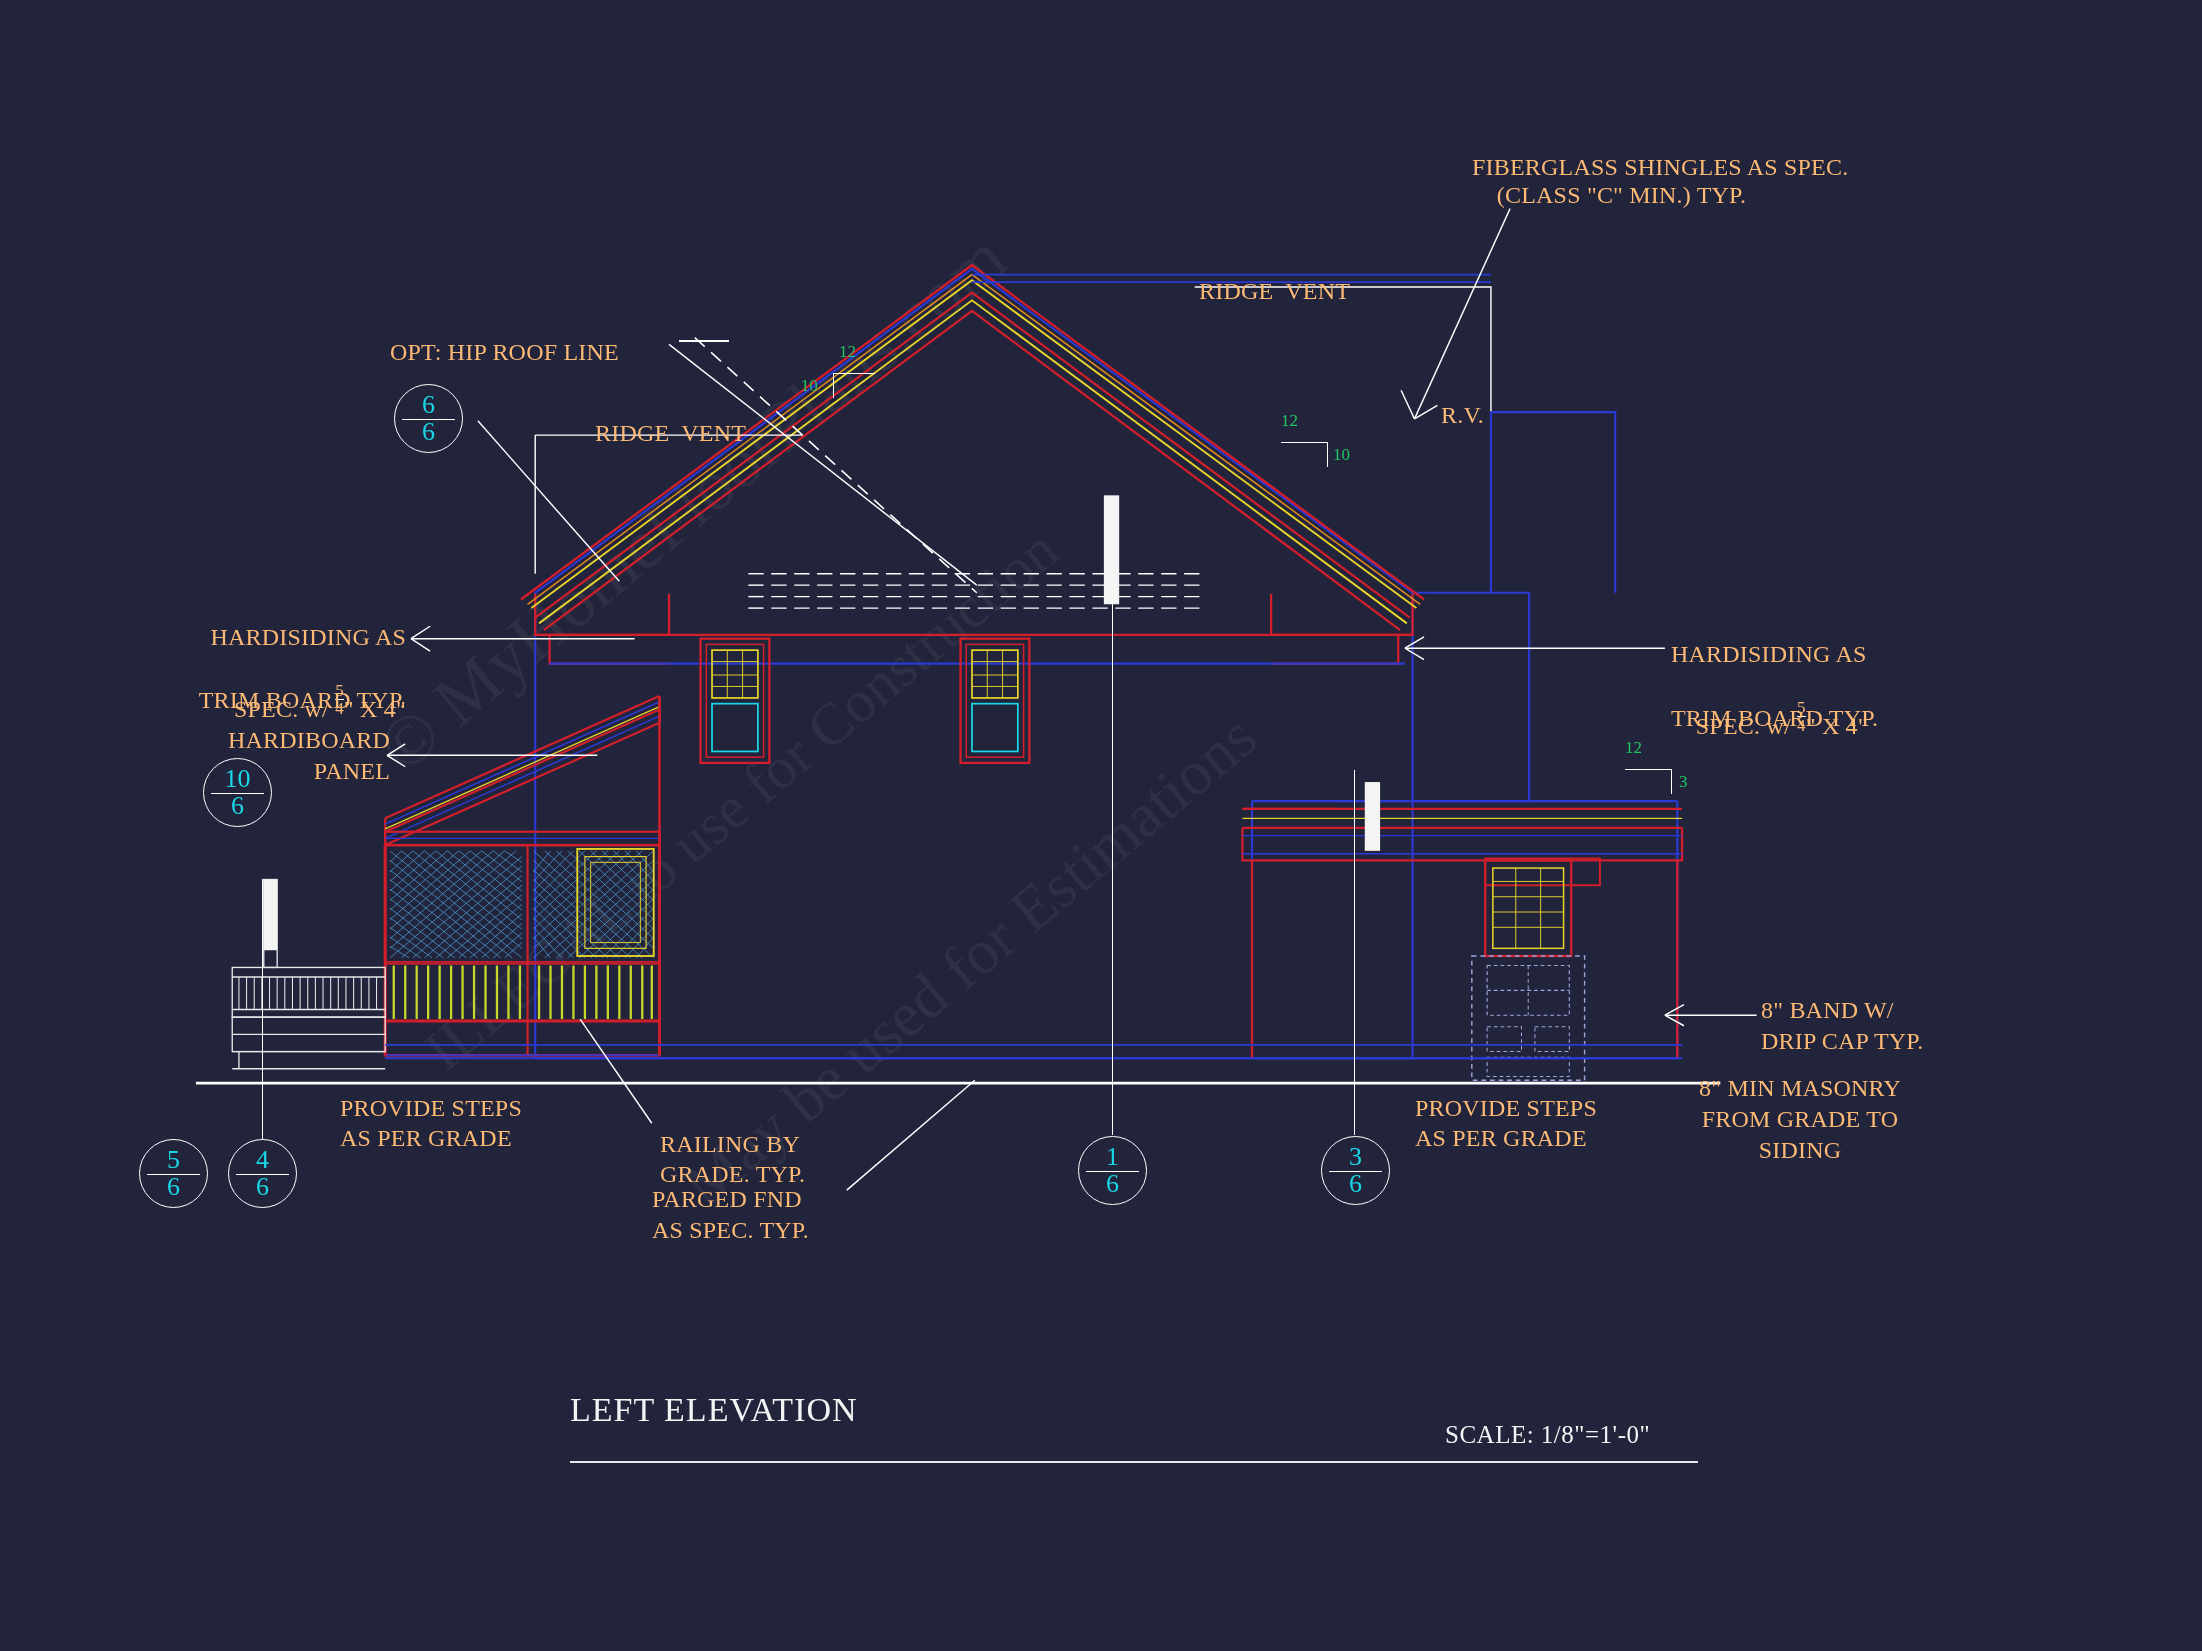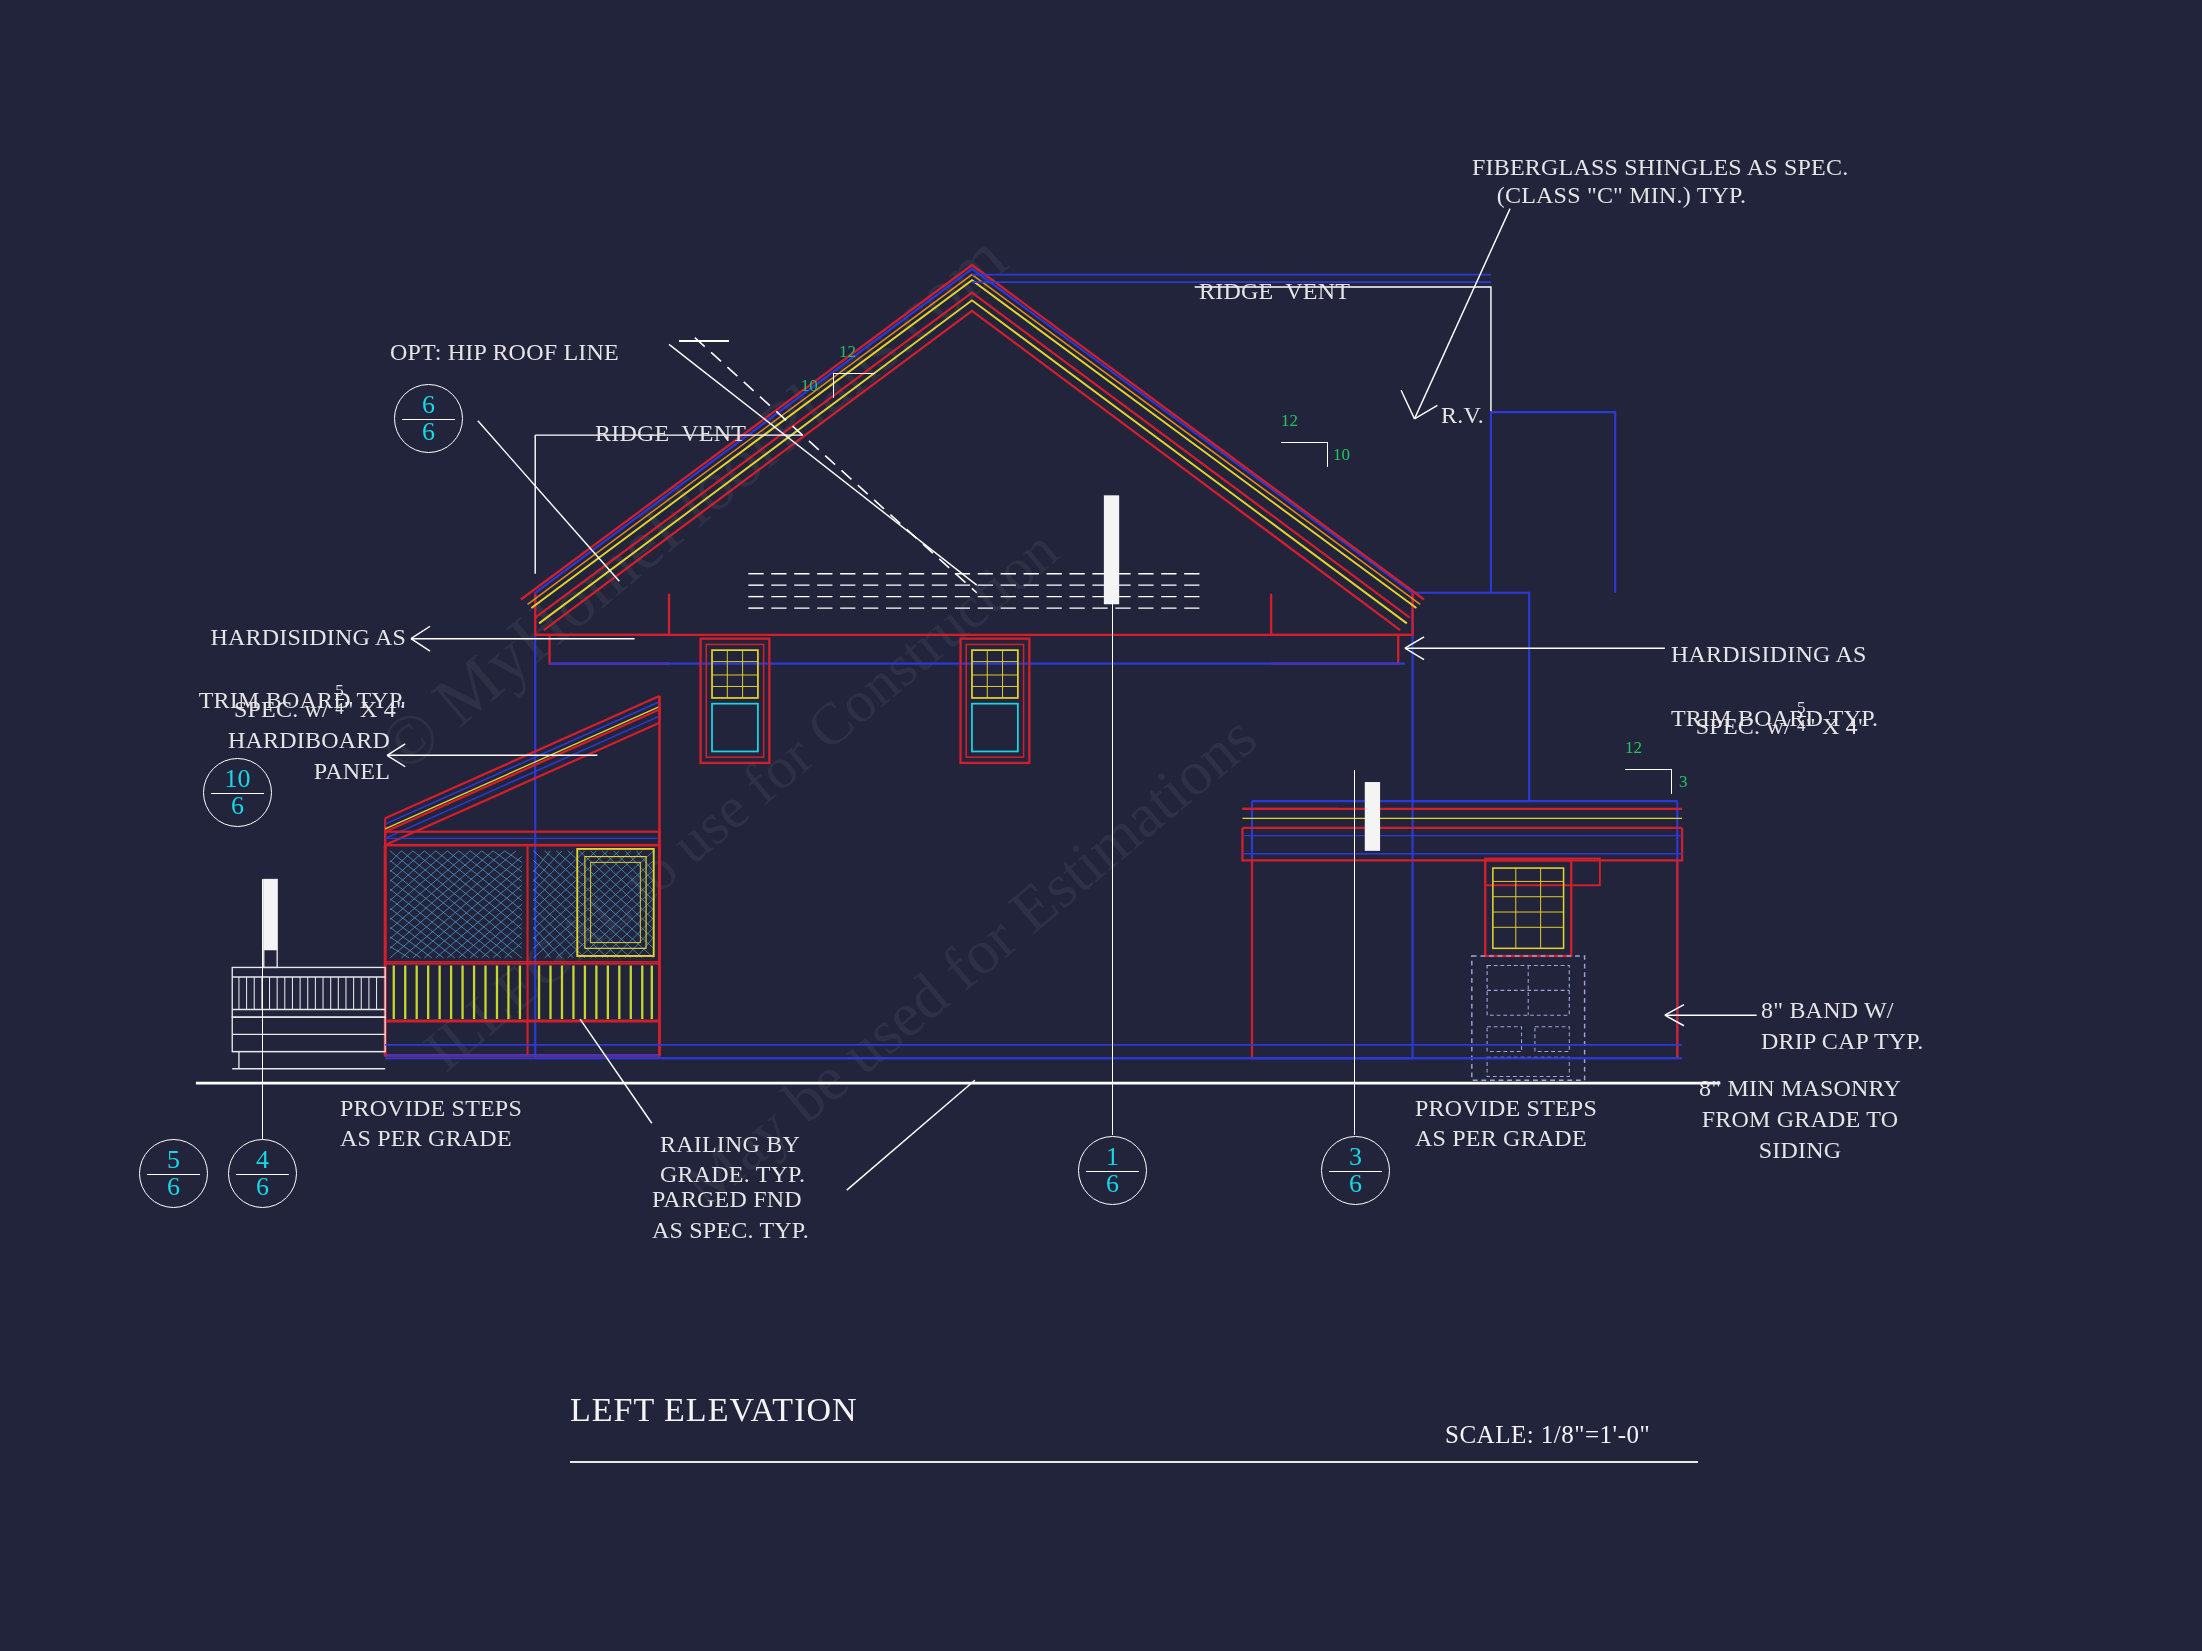--- a/index.html
+++ b/index.html
@@ -13,21 +13,21 @@
     height: 1652px;
     background: #22243c;
     overflow: hidden;
     font-family: "Liberation Serif", serif;
     color: #ffffff;
   }
   
   .abs { position: absolute; }
   .lbl {
     position: absolute;
-    color: #e5e5e5;
+    color: #fdba74;
     font-family: "Liberation Serif", serif;
     font-size: 24px;
     line-height: 1.18;
     white-space: pre;
     letter-spacing: 0.2px;
   }
   .lbl.c { text-align: center; }
   .lbl.r { text-align: right; }
   .vline { position: absolute; background: #ffffff; width: 1px; }
   .hline { position: absolute; background: #ffffff; height: 1px; }

